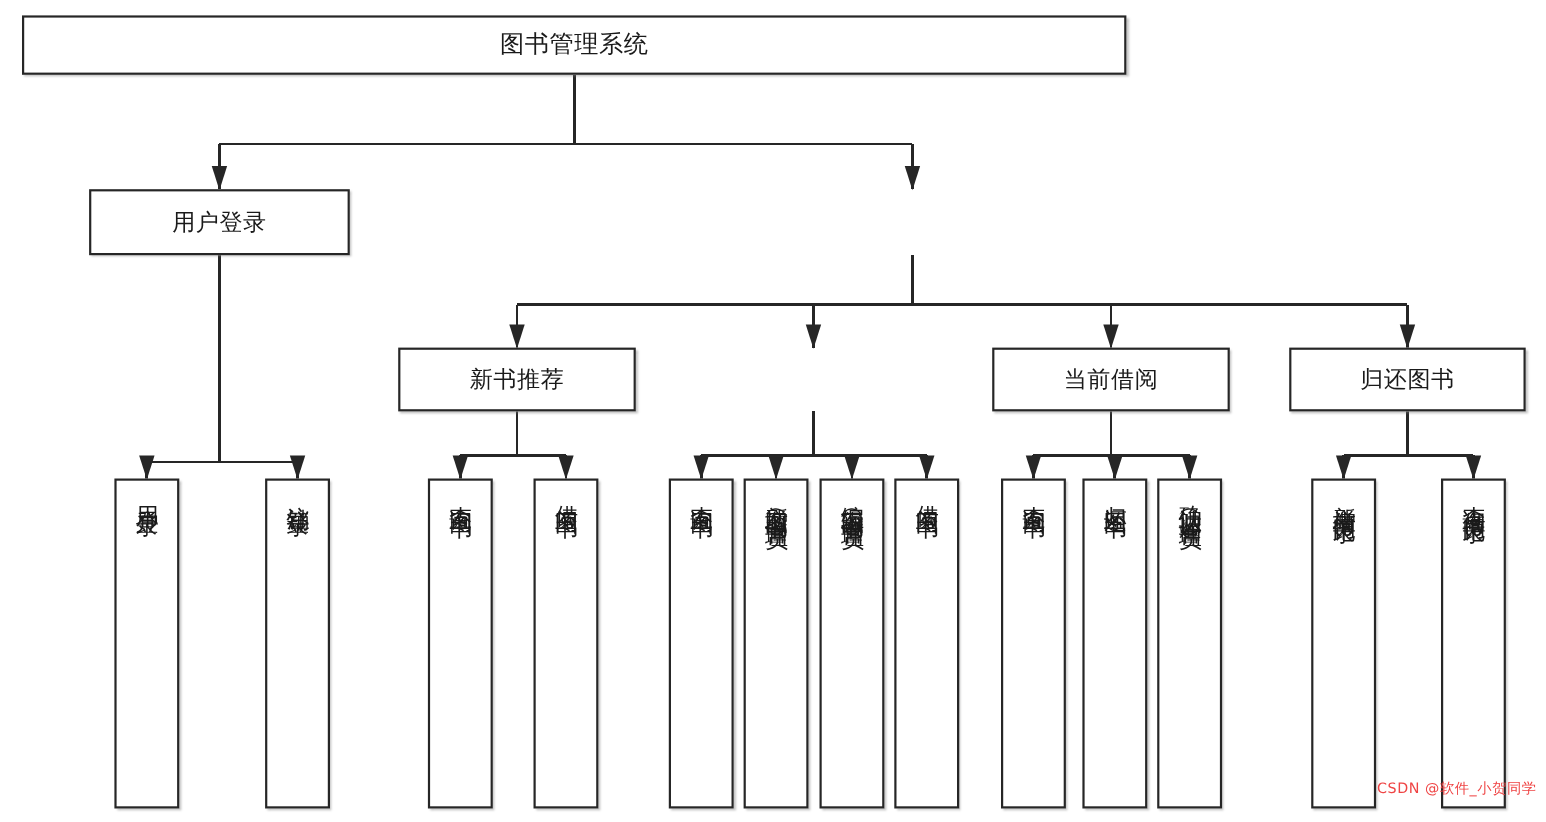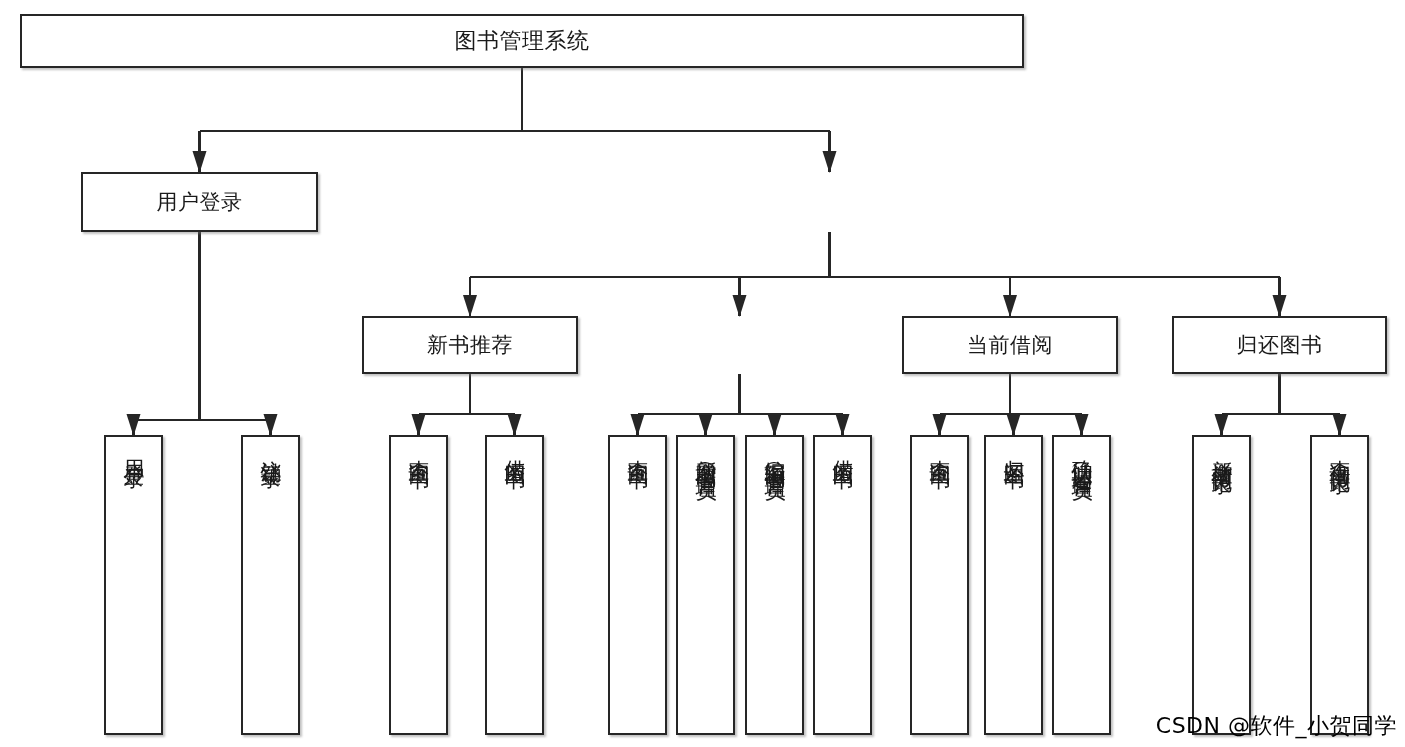--- a/index.html
+++ b/index.html
@@ -62,23 +62,23 @@
     writing-mode: vertical-rl;
     text-orientation: upright;
     font-size: 21px;
     letter-spacing: 3px;
     line-height: 1;
     white-space: nowrap;
   }
   #watermark {
     position: absolute;
     right: 8px;
-    bottom: 6px;
-    font-size: 22px;
-    color: #000000;
+    bottom: 21px;
+    font-size: 13px;
+    color: #ef4444;
     letter-spacing: 0.5px;
     white-space: nowrap;
     font-family: "DejaVu Sans", "Liberation Sans", sans-serif;
   }
 </style>
 </head>
 <body>
 
 <div id="diagram-root">
 

